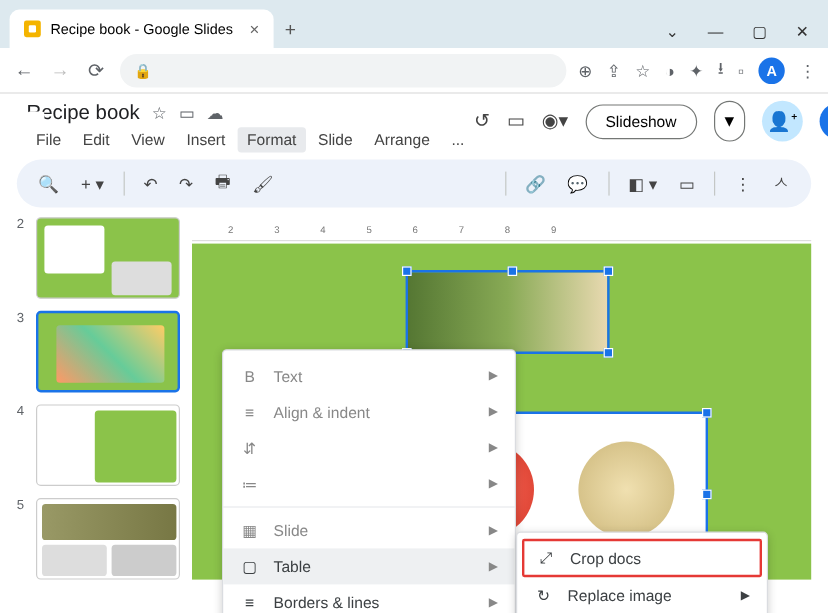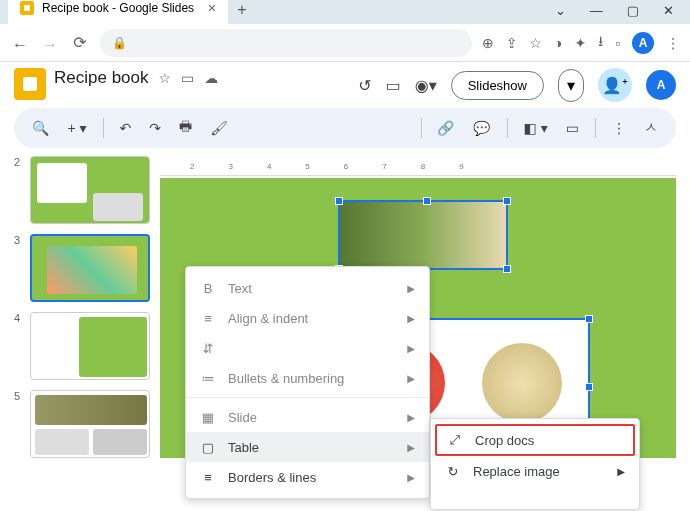--- a/index.html
+++ b/index.html
@@ -1,18 +1,18 @@
 <!DOCTYPE html>
 <html><head>
 <meta charset="utf-8">
 <style>
 * { margin: 0; padding: 0; box-sizing: border-box; font-family: Arial, sans-serif; }
 body { width: 690px; height: 511px; overflow: hidden; background: #fff; }
 
-.titlebar { height: 24px; background: #dde9ef; display: flex; align-items: flex-end; padding: 0 8px; }
+.titlebar { height: 40px; background: #dde9ef; display: flex; align-items: flex-end; padding: 0 8px; }
 .tab { background: #fff; border-radius: 8px 8px 0 0; height: 32px; display: flex; align-items: center; padding: 0 12px; gap: 8px; width: 220px; font-size: 12px; }
 .tab-favicon { width: 14px; height: 14px; background: #f4b400; border-radius: 2px; position: relative; }
 .tab-favicon::after { content: ''; position: absolute; width: 6px; height: 6px; background: #fff; top: 4px; left: 4px; border-radius: 1px; }
 .tab-close { margin-left: auto; font-size: 14px; color: #666; }
 .newtab { width: 28px; height: 28px; display: flex; align-items: center; justify-content: center; font-size: 16px; color: #555; }
 .windctrl { margin-left: auto; display: flex; gap: 24px; padding-right: 8px; padding-bottom: 6px; font-size: 13px; color: #333; }
 
 .addrbar { height: 38px; display: flex; align-items: center; padding: 0 10px; gap: 10px; border-bottom: 1px solid #ddd; }
 .navbtn { font-size: 16px; color: #5f6368; width: 20px; text-align: center; }
 .url { flex: 1; background: #f1f3f4; border-radius: 16px; height: 28px; display: flex; align-items: center; padding: 0 12px; font-size: 12px; color: #5f6368; gap: 8px; }
@@ -111,20 +111,30 @@
 
 <div class="appbar">
   <div class="applogo"></div>
   <div class="apptitle-area">
     <div class="doctitle">
       <span class="doctitle-text">Recipe book</span>
       <span class="star">☆</span>
       <span class="star">▭</span>
       <span class="star">☁</span>
     </div>
+    <div class="menubar" id="menubar">
+        <span class="menuitem">File</span>
+        <span class="menuitem">Edit</span>
+        <span class="menuitem">View</span>
+        <span class="menuitem">Insert</span>
+        <span class="menuitem active">Format</span>
+        <span class="menuitem">Slide</span>
+        <span class="menuitem">Arrange</span>
+        <span class="menuitem">...</span>
+      </div>
   </div>
   <div class="apprt">
     <span class="appribtn">↺</span>
     <span class="appribtn">▭</span>
     <span class="appribtn">◉▾</span>
     <div class="slideshow">
       <span>Slideshow</span>
     </div>
     <div style="border:1px solid #747775;border-radius:18px;padding:6px 8px">▾</div>
     <div class="sharebtn">
@@ -230,21 +240,20 @@
         <span class="iconsvg">≡</span>
         <span>Align &amp; indent</span>
         <span class="arrow">▶</span>
       </div>
       <div class="dd-item">
         <span class="iconsvg">⇵</span>
         <span class="arrow">▶</span>
       </div>
       <div class="dd-item">
         <span class="iconsvg">≔</span>
-        <span>Bullets &amp; numbering</span>
         <span class="arrow">▶</span>
       </div>
       <div class="dd-div"></div>
       <div class="dd-item">
         <span class="iconsvg">▦</span>
         <span>Slide</span>
         <span class="arrow">▶</span>
       </div>
       <div class="dd-item dark hov">
         <span class="iconsvg">▢</span>

